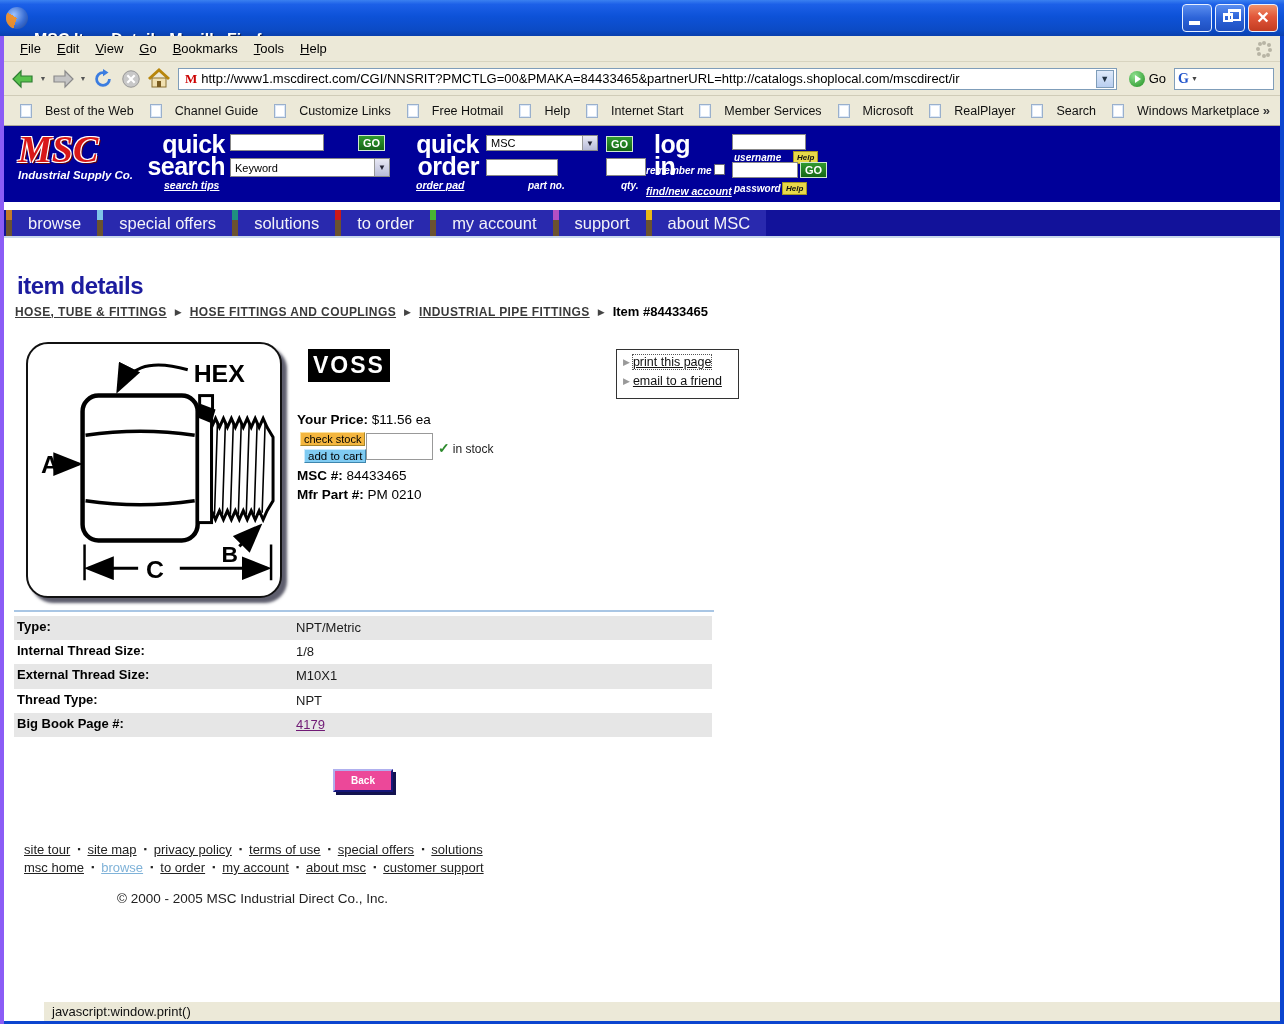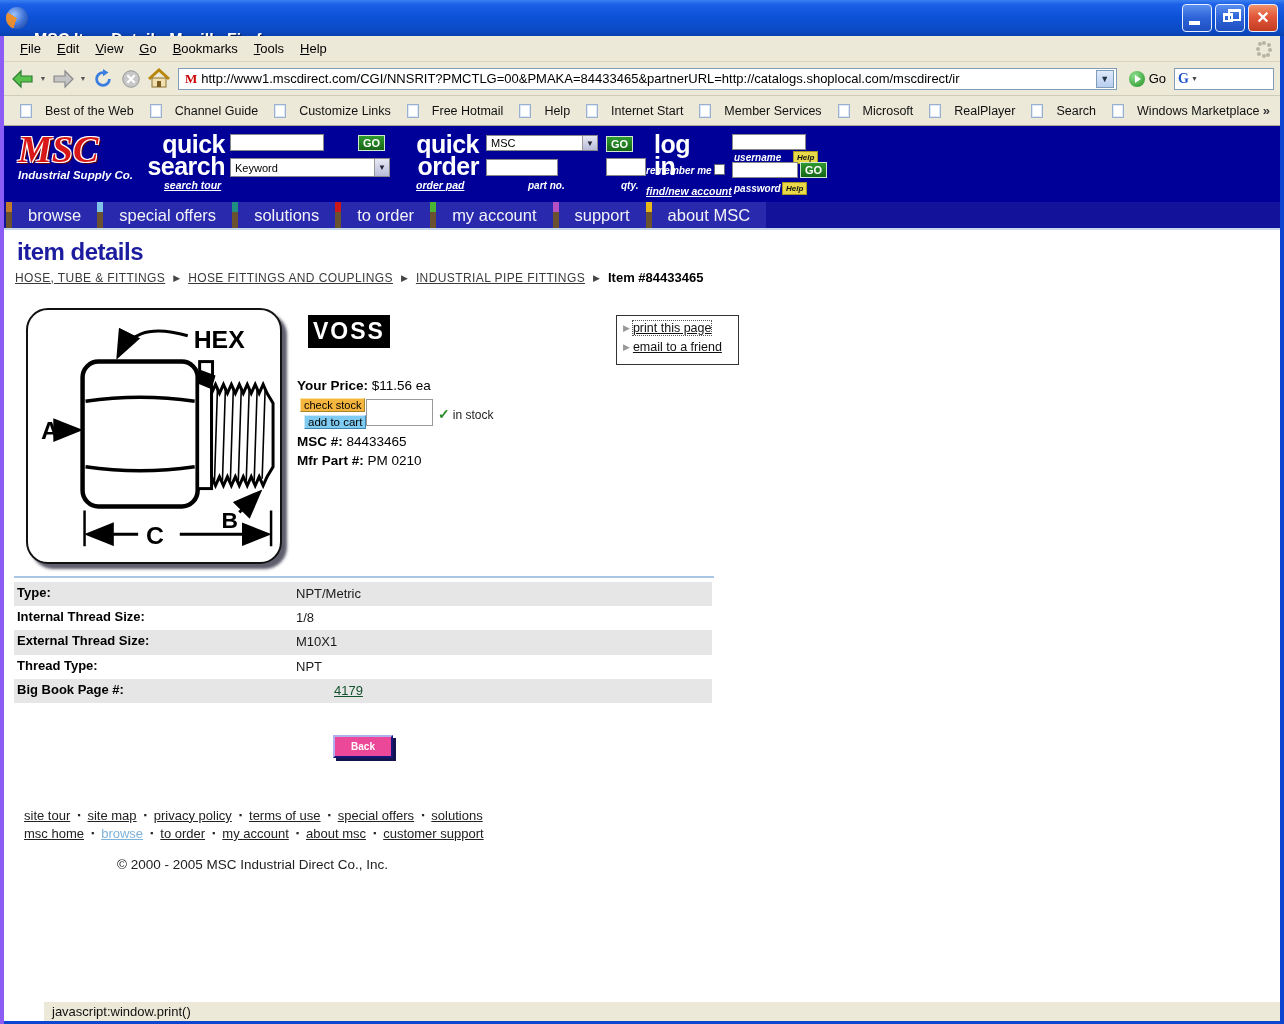--- a/index.html
+++ b/index.html
@@ -47,21 +47,21 @@
   .g-logo { color:#2255cc; font-weight:bold; font-size:14px; font-family:"Liberation Serif",serif;}
   .g-caret { font-size:7px; color:#444; }
 
   
   .bookmarks { height:30px; background:#ece9d8; display:flex; align-items:center; padding:0 8px; border-bottom:1px solid #aca899; position:relative; gap:2px;}
   .bm { display:flex; align-items:center; gap:13px; padding:0 8px; font-size:12.5px; color:#111;}
   .bmicon { width:12px; height:14px; background:#fff; border:1px solid #9ab0cc; box-shadow:inset 0 0 0 1px #dce8f8; flex:0 0 12px;}
   .bm-overflow { position:absolute; right:10px; font-size:13px; color:#333; font-weight:bold;}
 
   
-  .viewport { flex:1; background:#fff; overflow:hidden; display:flex; flex-direction:column; min-height:0;}
+  .viewport { flex:1; background:#fff; overflow:hidden; display:flex; flex-direction:column; min-height:0;gap:8px;}
 
   
   .msc-header { height:76px; background:#000099; position:relative; flex:0 0 76px; color:#fff;}
   .msc-logo { position:absolute; left:14px; top:6px; width:120px; }
   .msc-logo .mark { font-family:"Liberation Serif",serif; font-weight:bold; font-style:italic; font-size:38px; color:#d81818; line-height:.9;
     text-shadow:-1px -1px 0 #fff,1px -1px 0 #fff,-1px 1px 0 #fff,1px 1px 0 #fff, 2px 2px 0 #600;}
   .msc-logo .tag { font-size:11.5px; font-style:italic; font-weight:bold; color:#fff; margin-top:3px; white-space:nowrap;}
   .hdr-title { position:absolute; font-weight:bold; font-size:25px; line-height:.88; color:#fff; letter-spacing:-.5px; text-align:right;}
   .hdr-link { position:absolute; font-size:10.5px; font-weight:bold; font-style:italic; text-decoration:underline; color:#fff; cursor:pointer;}
   .hdr-input { position:absolute; background:#fff; border:1px solid #888; }
@@ -72,23 +72,23 @@
   .help-btn { position:absolute; background:#e8d84a; color:#111; font-size:8px; font-weight:bold; font-style:italic; padding:1px 3px; border:1px solid #a89820; cursor:pointer;}
   .chk { position:absolute; width:11px; height:11px; background:#fff; border:1px solid #667;}
 
   
   .msc-nav { height:28px; background:#12129a; display:flex; align-items:stretch; padding-left:2px; flex:0 0 28px; border-bottom:2px solid #c8d8ec;}
   .nav-stripe { width:6px; margin:0; flex:0 0 6px; }
   .nav-btn { background:#2929ae; color:#f2f2f8; font-size:16.5px; display:flex; align-items:center; padding:0 16px; cursor:pointer; white-space:nowrap;}
 
   
   .page { flex:1; background:#fff; padding:0 0 0 10px; position:relative; overflow:hidden;}
-  .page-title { color:#1c1c9e; font-weight:bold; font-size:24px; margin:8px 0 4px 3px; letter-spacing:-.5px;}
+  .page-title { color:#1c1c9e; font-weight:bold; font-size:24px; margin:26px 0 4px 3px; letter-spacing:-.5px;}
   .breadcrumb { display:flex; align-items:center; gap:8px; margin-left:1px; }
-  .crumb { font-size:12px; color:#3a3a3a; text-decoration:underline; letter-spacing:.4px; cursor:pointer;}
+  .crumb { font-size:12px; color:#3a3a3a; text-decoration:underline; letter-spacing:.4px; cursor:pointer;font-weight:bold;}
   .crumb-arrow { font-size:9px; color:#444; }
   .crumb-item { font-size:13px; font-weight:bold; color:#000; }
 
   .product-zone { position:relative; height:268px; margin-top:23px; }
   .img-box { position:absolute; left:12px; top:0; width:256px; height:256px; background:#fff; border:2px solid #111;
     border-radius:22px; box-shadow:5px 5px 3px rgba(40,40,60,.75); }
   .voss { position:absolute; left:294px; top:7px; width:82px; height:33px; background:#000; color:#fff; font-weight:bold;
     font-size:23px; letter-spacing:2px; display:flex; align-items:center; justify-content:center; }
   .price-line { position:absolute; left:283px; top:70px; font-size:13.5px; }
   .price-line b { font-size:13.5px; }
@@ -103,21 +103,21 @@
   .pb-arrow { color:#999; font-size:9px; }
   .pb-link { font-size:12.5px; color:#111; text-decoration:underline; cursor:pointer;}
   .pb-link.focused { outline:1px dotted #555; }
 
   .divider { height:2px; background:#a9c6e4; width:700px; margin-left:0; }
   .dtable { width:698px; margin-top:4px; }
   .drow { display:flex; font-size:13px; padding:3px 0; }
   .drow.shaded { background:#e6e6e6; }
   .dlabel { width:282px; font-weight:bold; color:#000; padding-left:3px; flex:0 0 282px;}
   .dval { flex:1; color:#1a1a1a; line-height:1.4; }
-  .dval a { color:#14532d; text-decoration:underline; cursor:pointer;margin-left:38px;}
+  .dval a { color:#701a75; text-decoration:underline; cursor:pointer;}
 
   .back-wrap { width:698px; display:flex; justify-content:center; margin-top:32px; }
   .btn-back { background:#ec4899; color:#fff; font-weight:bold; font-size:10px; padding:4px 16px;
     border:2px solid; border-color:#b0b0ee #16167a #16167a #b0b0ee; box-shadow:3px 3px 0 #13134f; cursor:pointer;}
 
   .footer { margin-top:50px; font-size:13px; }
   .f-row { display:flex; align-items:center; gap:7px; margin:3px 0 3px 10px; }
   .f-link { color:#222; text-decoration:underline; cursor:pointer; }
   .f-link.muted { color:#7fb2d8; }
   .f-sep { font-size:9px; color:#222; }
@@ -272,21 +272,21 @@
 
     <div class="viewport">
 
       <div class="msc-header">
         <div class="msc-logo">
           <div class="mark">MSC</div>
           <div class="tag">Industrial Supply Co.</div>
         </div>
 
         <div class="hdr-title" style="left:133px; top:7px; width:88px;">quick search</div>
-        <div class="hdr-link" style="left:160px; top:53px;">search tour</div>
+        <div class="hdr-link" style="left:160px; top:53px;">search tips</div>
         <div class="hdr-input" style="left:226px; top:8px; width:94px; height:17px;"></div>
         <div class="go-sm" style="left:354px; top:9px;">GO</div>
         <div class="hdr-select" style="left:226px; top:32px; width:160px; height:19px;">
           <span>Keyword</span>
           <span class="sel-caret">▼</span>
         </div>
 
         <div class="hdr-title" style="left:405px; top:7px; width:70px;">quick order</div>
         <div class="hdr-link" style="left:412px; top:53px;">order pad</div>
         <div class="hdr-select" style="left:482px; top:9px; width:112px; height:16px;">

